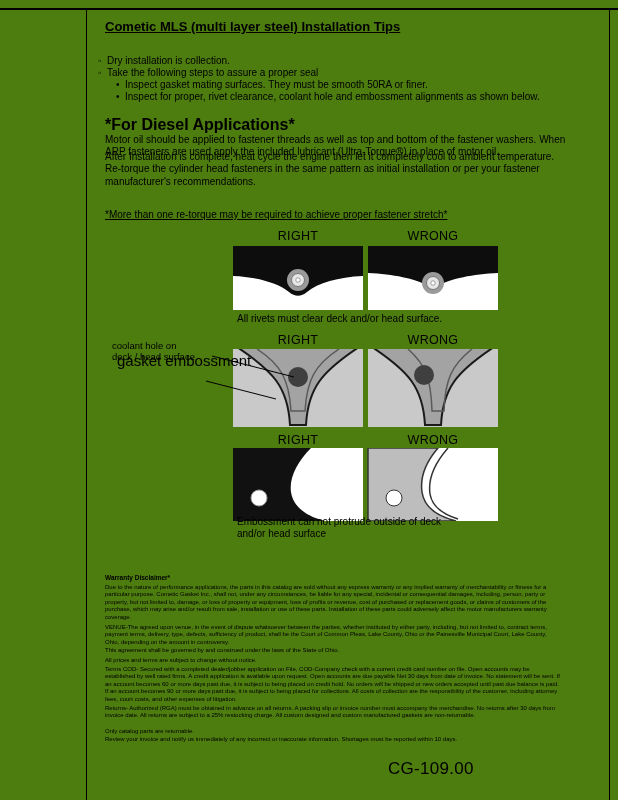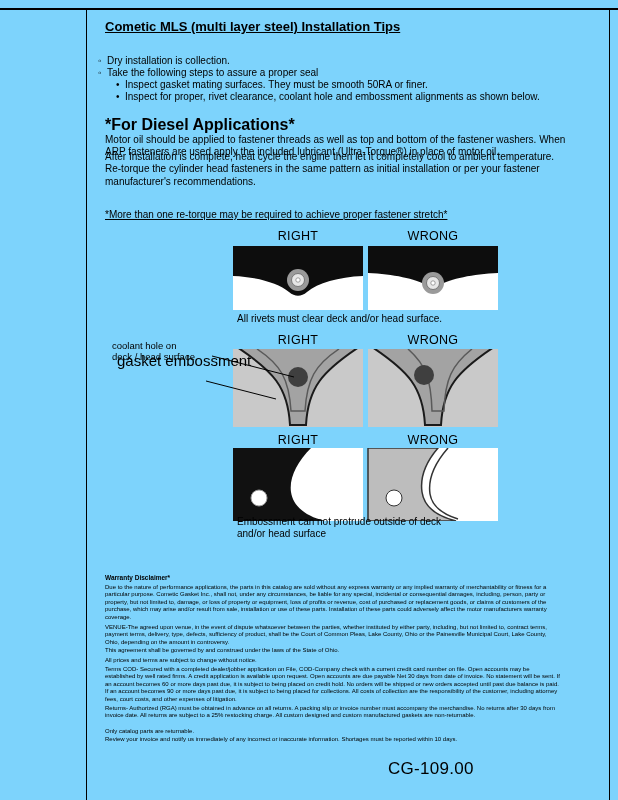--- a/index.html
+++ b/index.html
@@ -1,18 +1,18 @@
 <!DOCTYPE html>
 <html><head>
 <meta charset="utf-8">
 <style>
   * { margin:0; padding:0; box-sizing:border-box; }
   html,body { background:#ffffff; }
   .page {
-    position:relative; width:618px; height:800px; background:#7dd3fc;
+    position:relative; width:618px; height:800px; background:#4d7c0f;
     font-family:"Liberation Sans", sans-serif; color:#000; overflow:hidden;
   }
   .abs { position:absolute; }
   .hline { background:#000; }
   .vline { background:#000; }
   #border-top   { left:0; top:8px; width:618px; height:2px; }
   #border-left  { left:86px; top:8px; width:1px; height:792px; }
   #border-right { left:609px; top:8px; width:1px; height:792px; }
 
   #title { left:105px; top:19px; font-size:13px; font-weight:700; text-decoration:underline; }

